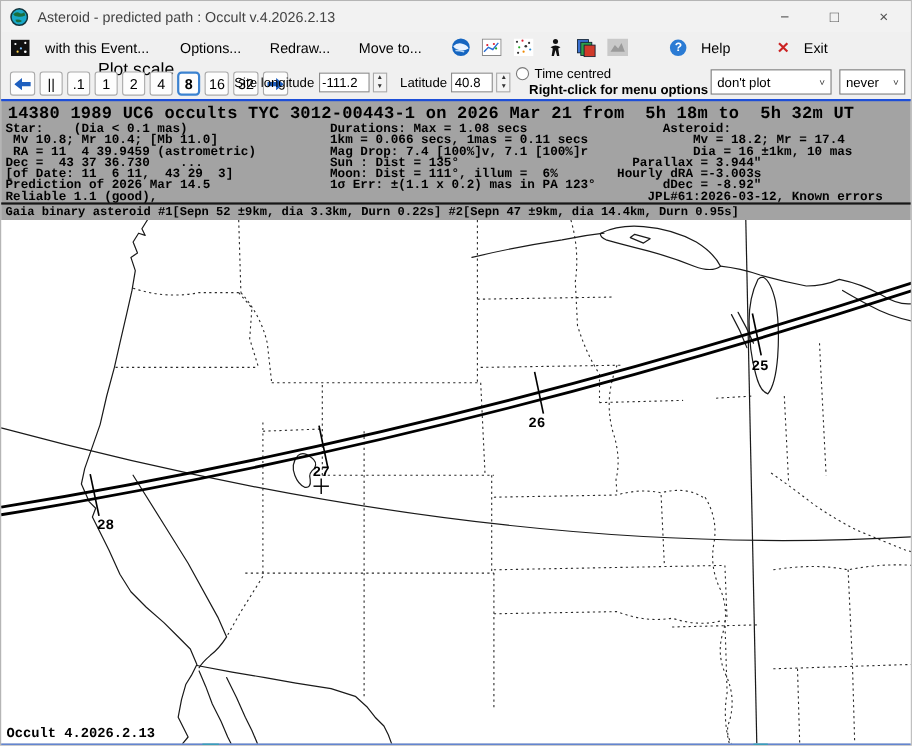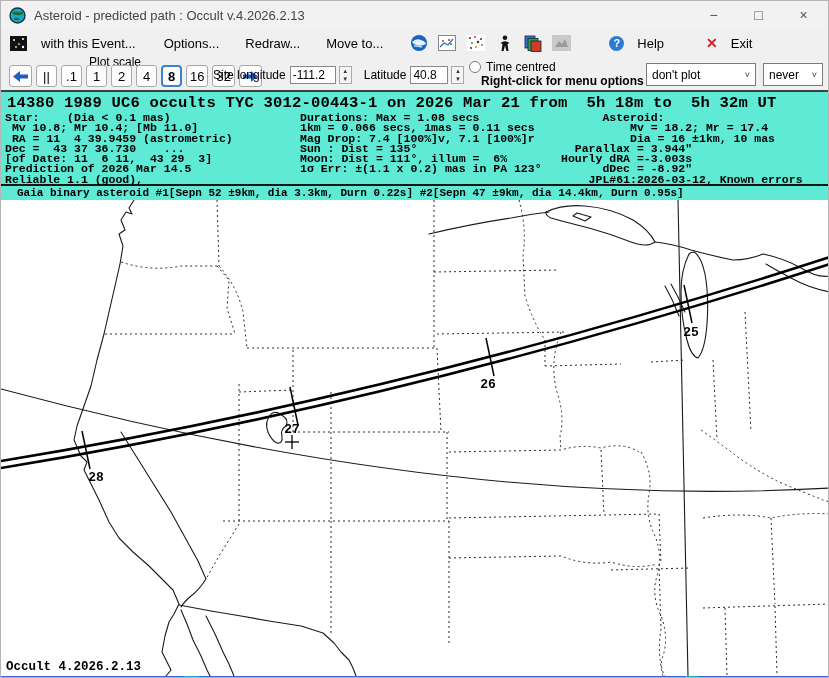--- a/index.html
+++ b/index.html
@@ -18,21 +18,21 @@
     font-size:14px;color:#555;cursor:default;}
   
   .menubar{height:28px;display:flex;align-items:center;background:#f0f0f0;font-size:13px;}
   .menu-item{display:flex;align-items:center;gap:13px;white-space:nowrap;cursor:default;}
   .micon{display:inline-flex;width:19px;height:17px;align-items:center;justify-content:center;}
   .help-badge{width:15px;height:15px;border-radius:50%;background:#2b7bd4;color:#fff;
     font-size:11px;font-weight:bold;display:inline-flex;align-items:center;justify-content:center;}
   .exit-glyph{color:#cc2222;font-weight:bold;font-size:14px;}
   
   .toolbar{height:33px;position:relative;background:#f0f0f0;font-size:11px;}
-  .plot-scale-label{position:absolute;left:88px;top:-2px;font-size:12px;}
+  .plot-scale-label{position:absolute;left:88px;top:-2px;font-size:16px;}
   .btn-row{position:absolute;left:8px;top:8px;display:flex;gap:4px;align-items:center;}
   .tb-btn{height:22px;min-width:21px;padding:0 3px;background:#fdfdfd;border:1px solid #a9a9a9;
     border-radius:3px;font:13px "Liberation Sans",sans-serif;display:flex;align-items:center;
     justify-content:center;cursor:default;}
   .tb-btn.selected{border:2px solid #3b82d0;border-radius:4px;font-weight:bold;}
   .arrow-btn svg{display:block;}
   .dbl-hint{position:absolute;left:266px;top:1px;font-size:11px;}
   .site-row{position:absolute;left:212px;top:9px;display:flex;align-items:center;gap:4px;font-size:12px;}
   .num-input{width:46px;height:18px;border:1px solid #8a8a8a;font:12px "Liberation Sans",sans-serif;
     padding:0 2px;background:#fff;}
@@ -42,33 +42,33 @@
   .spinner span{flex:1;display:flex;align-items:center;justify-content:center;font-size:6px;color:#333;line-height:1;}
   .radio-row{position:absolute;left:468px;top:3px;display:flex;align-items:center;gap:5px;font-size:12px;}
   .radio{width:12px;height:12px;border-radius:50%;border:1px solid #7a7a7a;background:#fff;}
   .rclick-hint{position:absolute;left:480px;top:17px;font-size:12px;font-weight:bold;}
   .dropdown{position:absolute;top:6px;height:23px;background:#fff;border:1px solid #7a7a7a;
     display:flex;align-items:center;justify-content:space-between;font-size:12px;padding:0 5px;cursor:default;}
   .dropdown .chev{font-size:9px;color:#333;margin-left:6px;}
   .dd-plot{left:645px;width:110px;}
   .dd-never{left:762px;width:60px;}
   
-  .content{background:#5eead4;border-top:2px solid #404040;
+  .content{background:#a3a3a3;border-top:2px solid #1d4ed8;
     font-family:"Liberation Mono","DejaVu Sans Mono",monospace;}
   .headline{white-space:pre;font-weight:bold;font-size:15.5px;letter-spacing:.2px;
     padding:2px 0 1px 6px;}
   .info-row{position:relative;height:71px;}
   .info-col{position:absolute;top:0;margin:0;white-space:pre;
     font:bold 11.5px/10.3px "Liberation Mono","DejaVu Sans Mono",monospace;}
   .col-star{left:4px;}
   .col-occ{left:299px;}
   .col-ast{left:560px;}
   .divider{height:2px;background:#161616;}
   .gaia{margin:0;white-space:pre;font:bold 11px/14px "Liberation Mono","DejaVu Sans Mono",monospace;
-    padding-left:16px;height:14px;overflow:hidden;}
+    padding-left:4px;height:14px;overflow:hidden;}
   
   .map{position:relative;width:829px;height:476px;background:#fff;}
   .map svg{position:absolute;left:0;top:0;}
   
   .bottomstrip{height:6px;background:#3a67cb;position:relative;}
   .bottomstrip .teal{position:absolute;top:0;height:6px;background:#2aa7b5;}
 </style>
 </head>
 <body>
 

